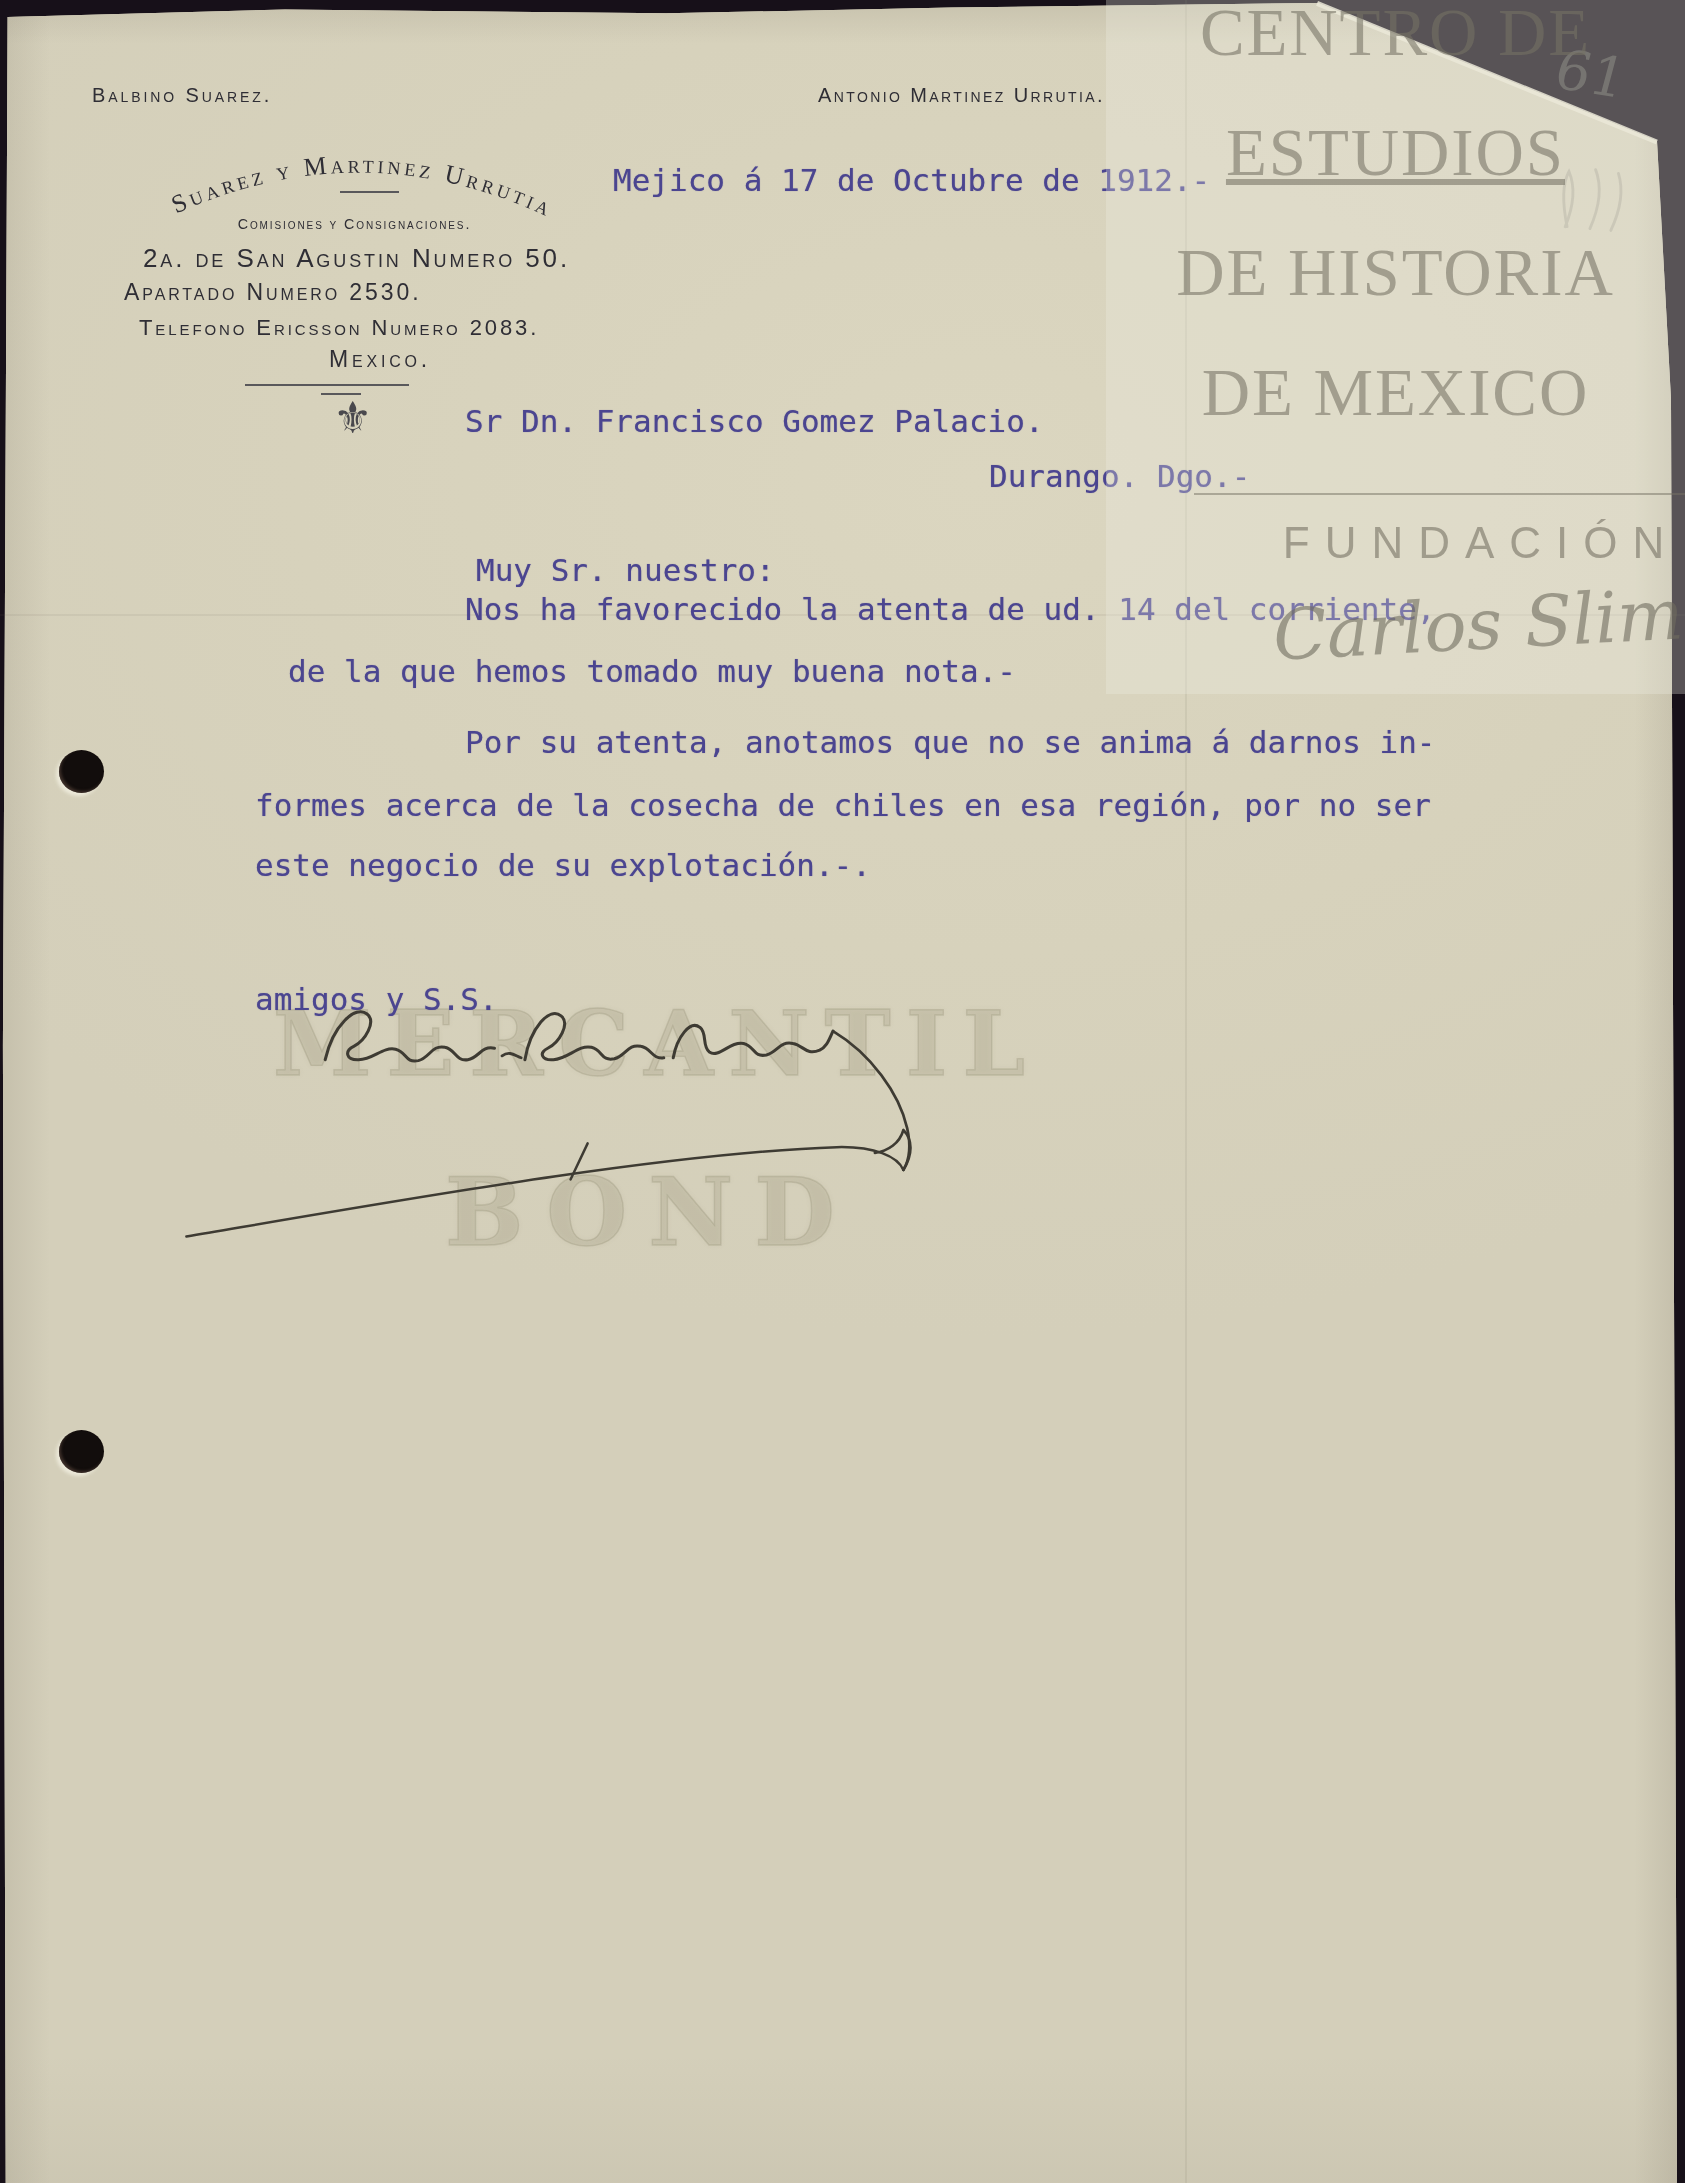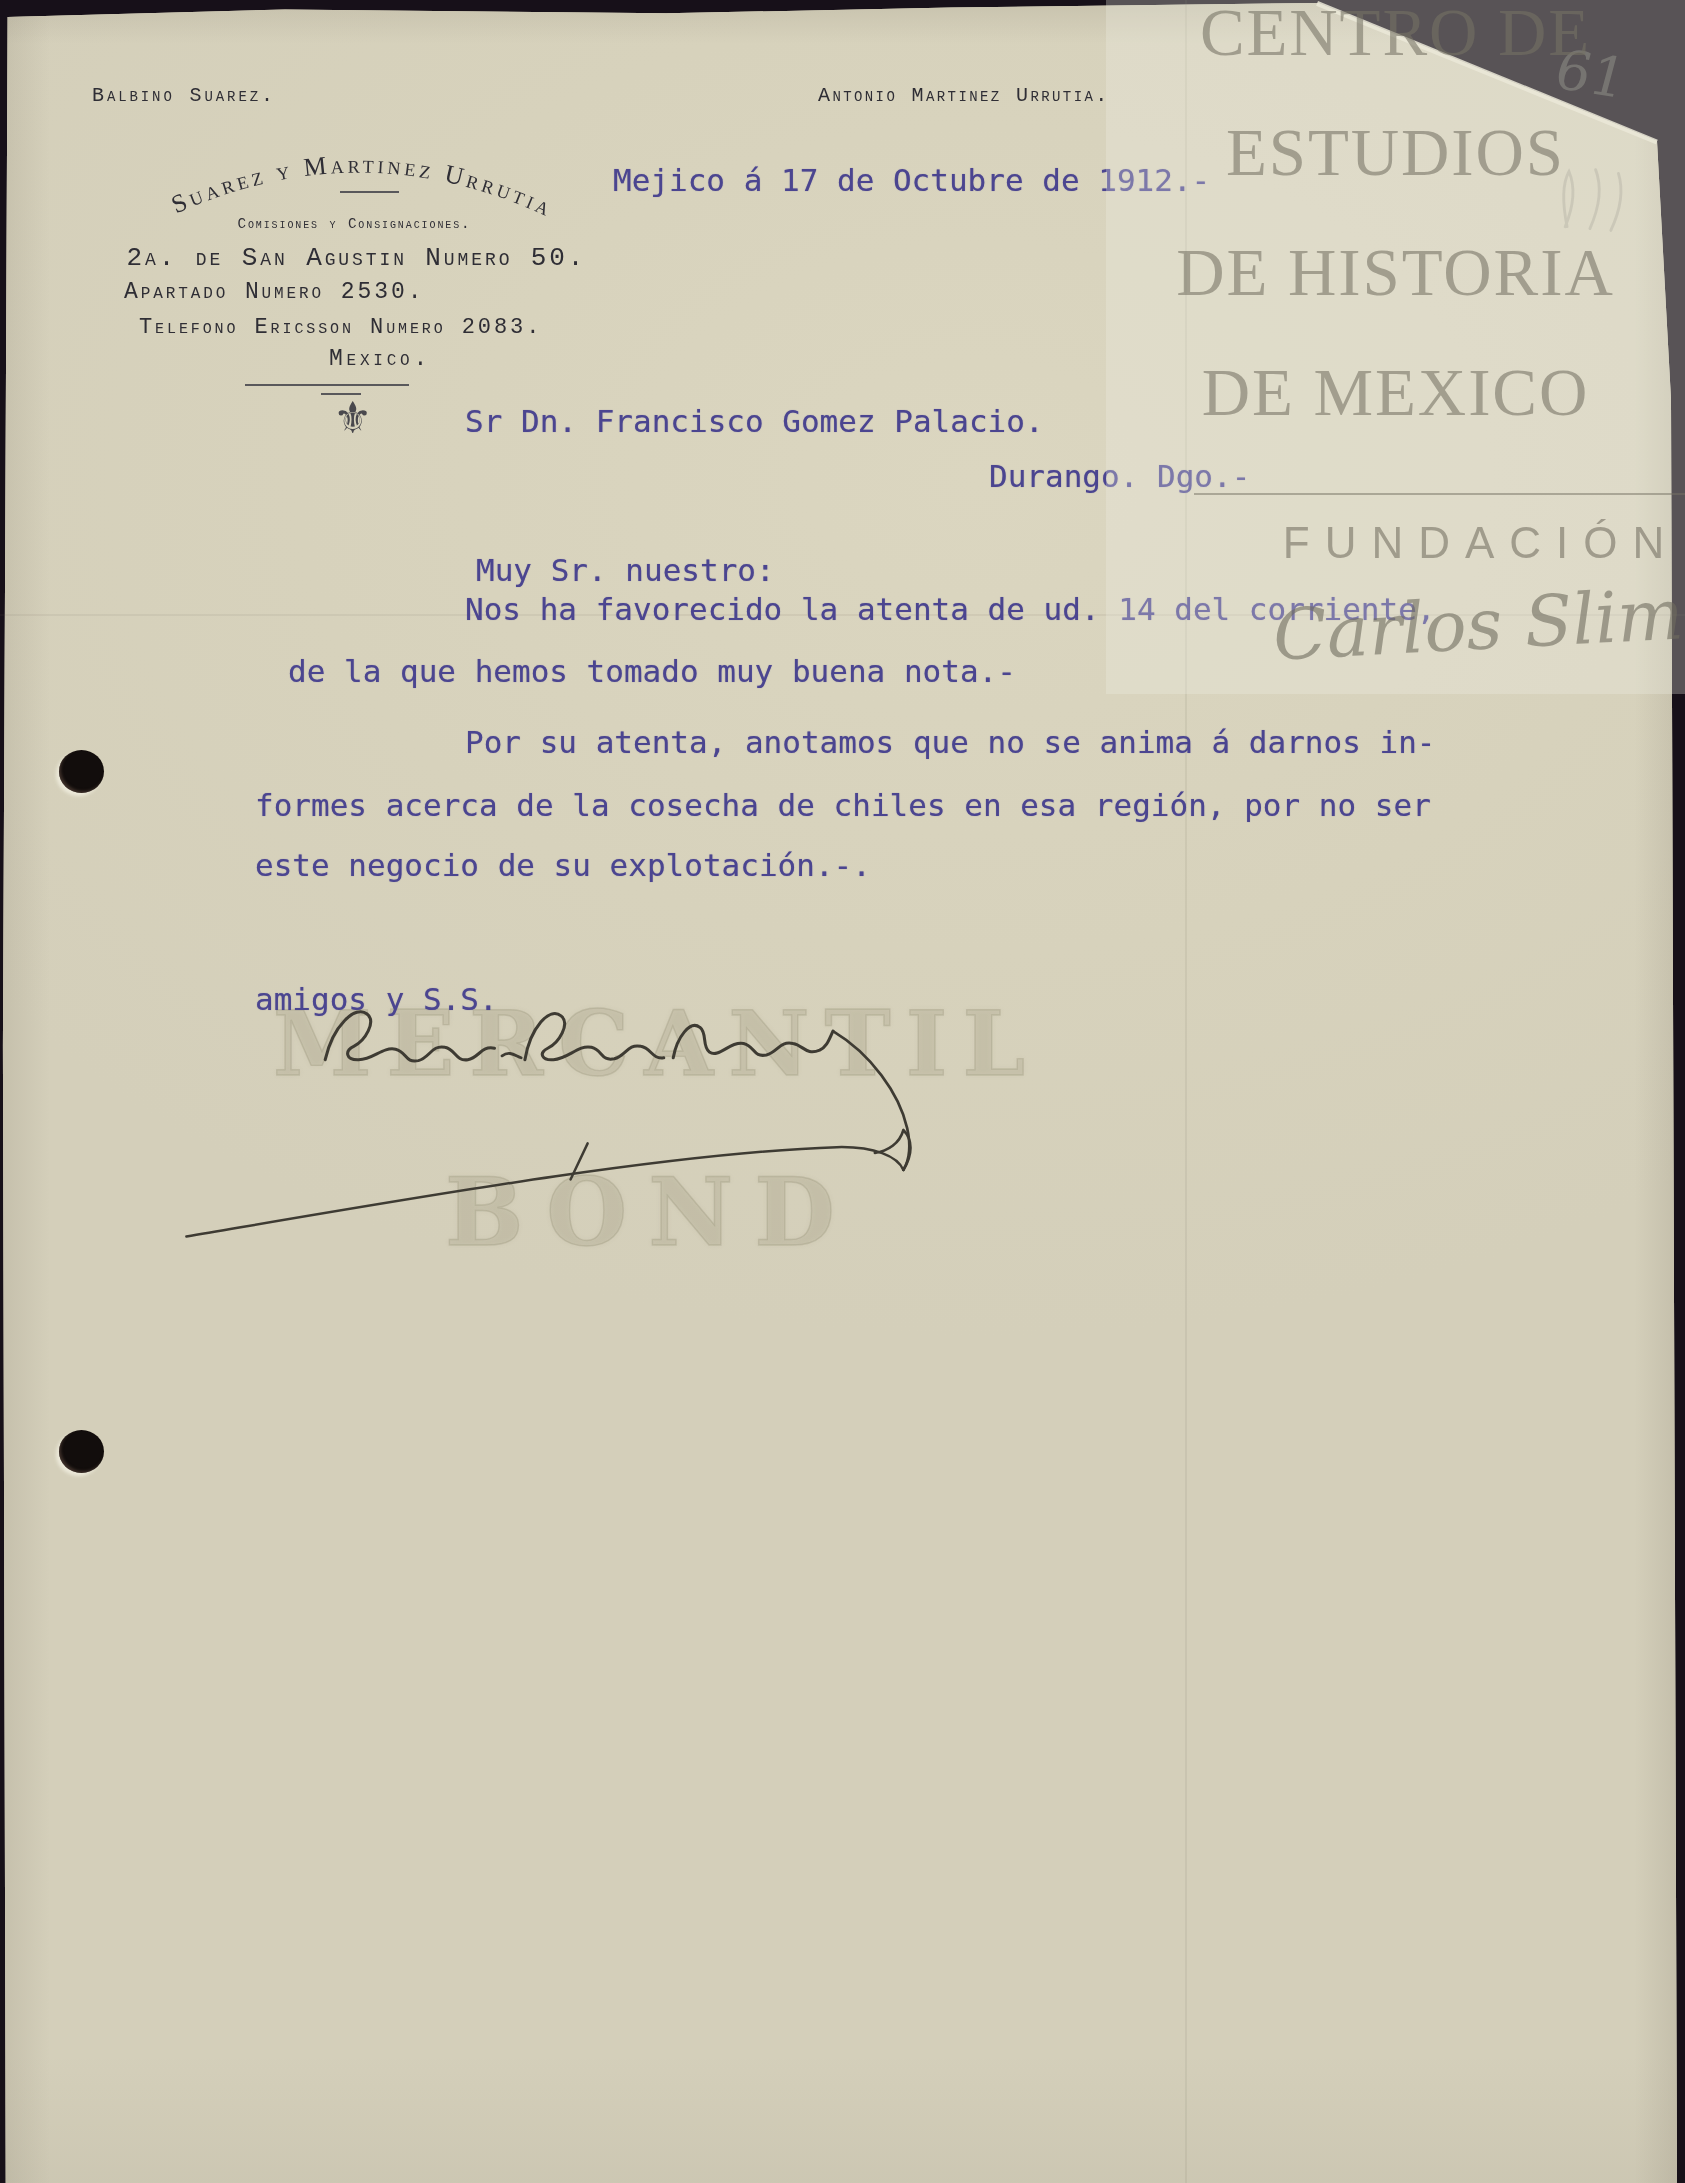--- a/index.html
+++ b/index.html
@@ -16,21 +16,21 @@
     background:
       linear-gradient(90deg, rgba(60,50,40,0.10) 0,transparent 3%,transparent 97%,rgba(60,50,40,0.12) 100%),
       linear-gradient(180deg, rgba(60,50,40,0.10) 0,transparent 2%,transparent 94%,rgba(60,50,40,0.05) 100%);}
   .cut-edge{position:absolute;left:1318px;top:1px;width:367px;height:4.8px;
     background:#eae6d3;transform-origin:left top;transform:rotate(22.2deg);opacity:.85;}
   .crease-v{position:absolute;left:1185px;top:0;width:1.9px;height:2184px;background:rgba(110,105,88,0.10);}
   .crease-h{position:absolute;left:0;top:614px;width:1685px;height:1.9px;background:rgba(110,105,88,0.09);}
   .hole{position:absolute;width:45px;height:43px;border-radius:50%;background:#120d0c;
     box-shadow:-2.9px 2.9px 3.8px rgba(243,240,226,0.8), inset 1.9px -1.9px 2.9px rgba(90,70,60,0.6);}
   
-  .lh{position:absolute;font-family:Liberation Mono, monospace;font-variant:small-caps;
+  .lh{position:absolute;font-family:Liberation Sans, sans-serif;font-variant:small-caps;
       color:#2f2e35;white-space:nowrap;}
   .rule{position:absolute;background:#43434a;height:1.9px;opacity:.85;}
   .arc-svg{position:absolute;overflow:visible;}
   .ornament{position:absolute;color:#3a3a41;opacity:.9;}
   
   .tw{position:absolute;font-family:"DejaVu Sans Mono",monospace;font-size:31px;
       color:#4b4590;white-space:nowrap;text-shadow:0 0 1px rgba(75,69,144,0.55);}
   
   .ghost{position:absolute;font-family:"DejaVu Serif",serif;font-weight:bold;white-space:nowrap;
       color:rgba(150,144,116,0.15);-webkit-text-stroke:1.4px rgba(140,134,108,0.26);
@@ -134,21 +134,21 @@
       <path d="M 1646 238 q 14 -34 4 -58 q -10 18 -2 58"></path>
       <path d="M 1672 240 q 16 -36 6 -62"></path>
       <path d="M 1694 242 q 16 -34 8 -60"></path>
     </g>
   </svg>
 
   <div class="pencil" style="left:1556px;top:42px;font-size:55px;">61</div>
 
   <div class="stamp">
     <div class="stamp-line" style="top:-5.7px;">CENTRO DE</div>
-    <div class="stamp-line" style="top:114px;">ESTUDIOS</div>
+    <div class="stamp-line" style="top:114px;text-decoration:underline;">ESTUDIOS</div>
     <div class="stamp-line" style="top:234px;">DE HISTORIA</div>
     <div class="stamp-line" style="top:354px;">DE MEXICO</div>
     <div class="stamp-rule"></div>
     <div class="stamp-fund">FUNDACIÓN</div>
     <div class="stamp-script">Carlos Slim</div>
   </div>
 
 </div>
 
 

